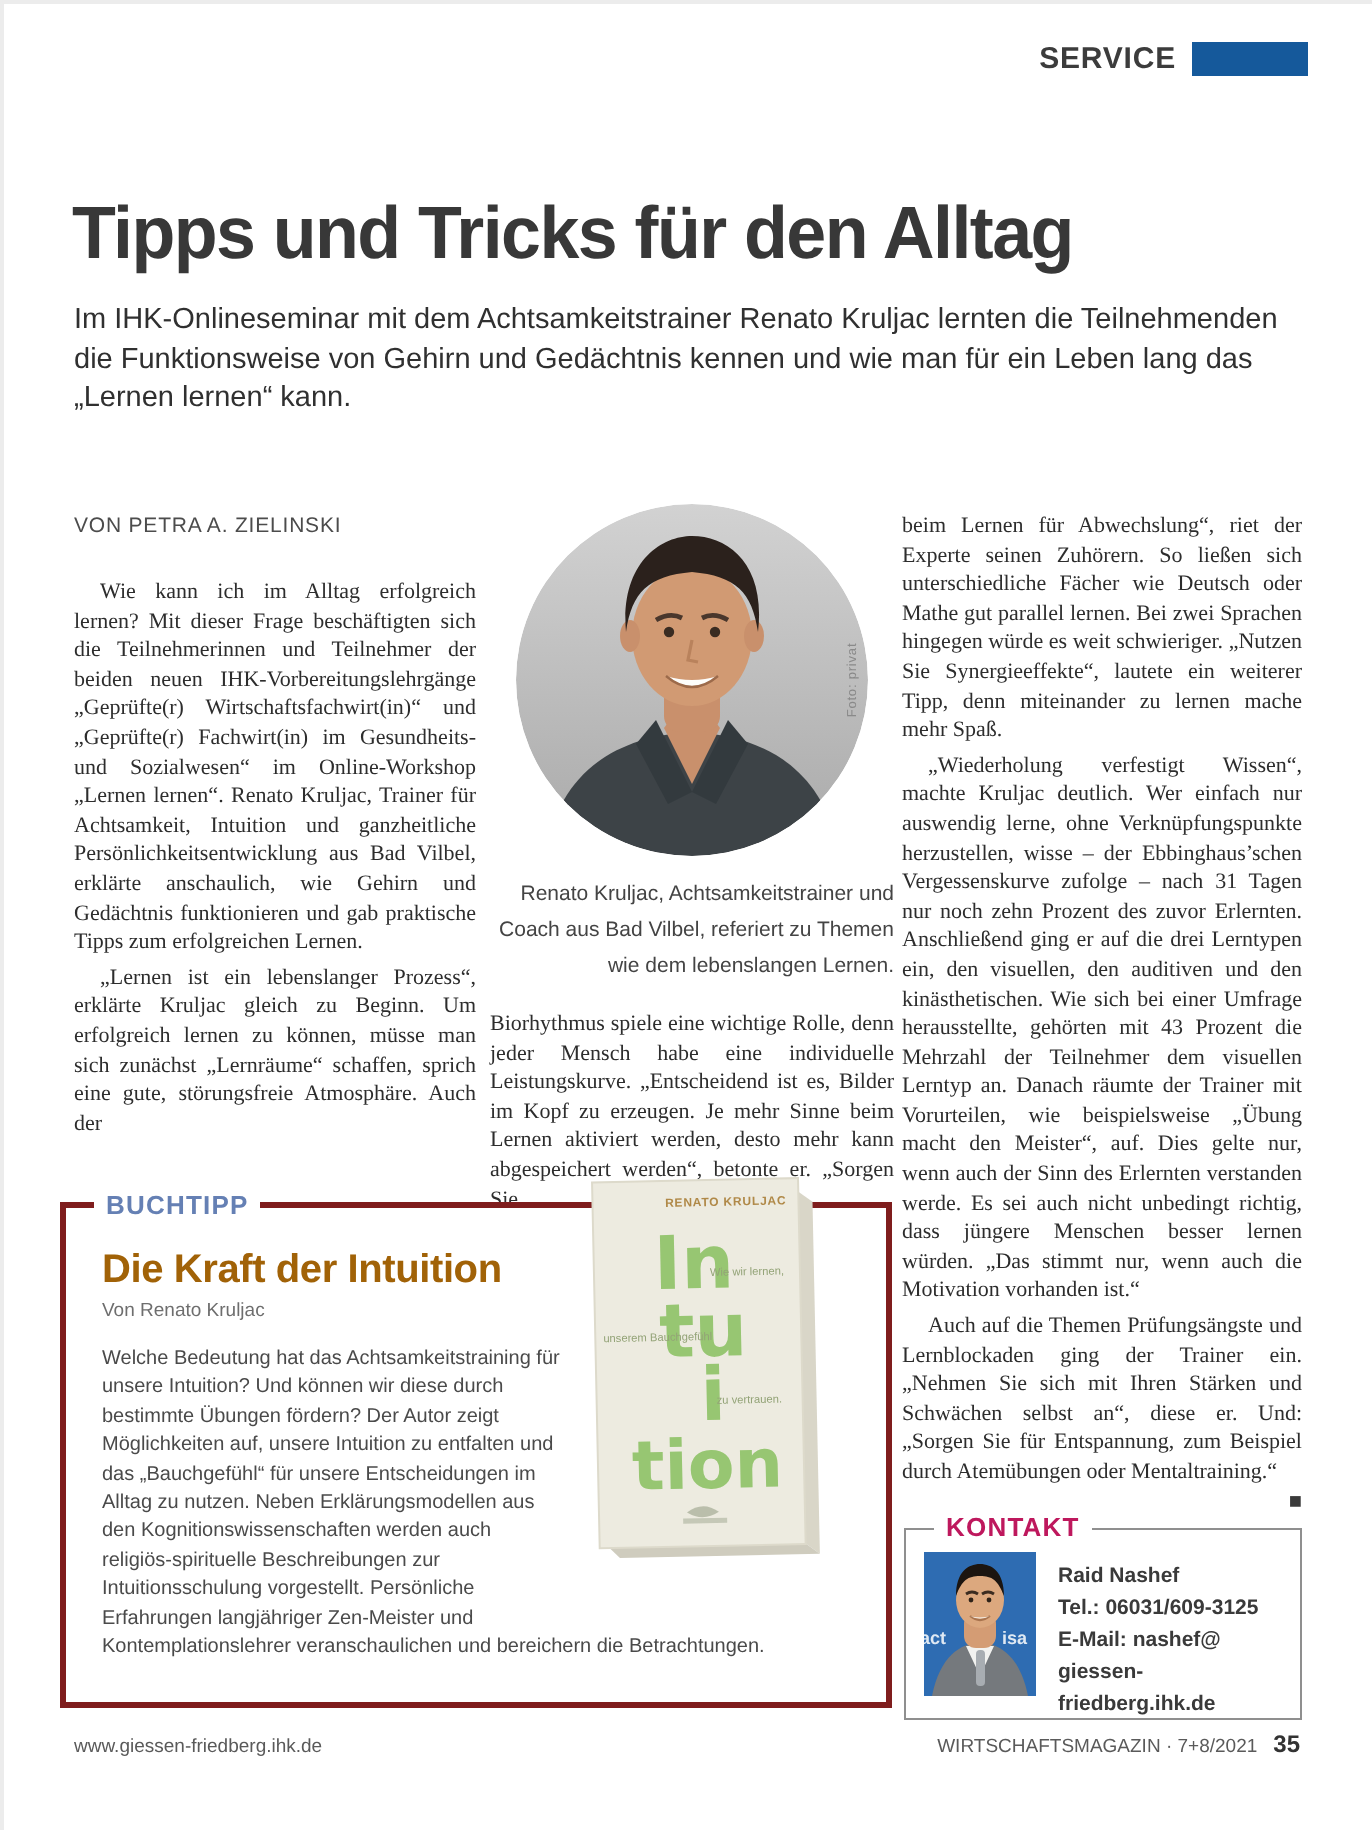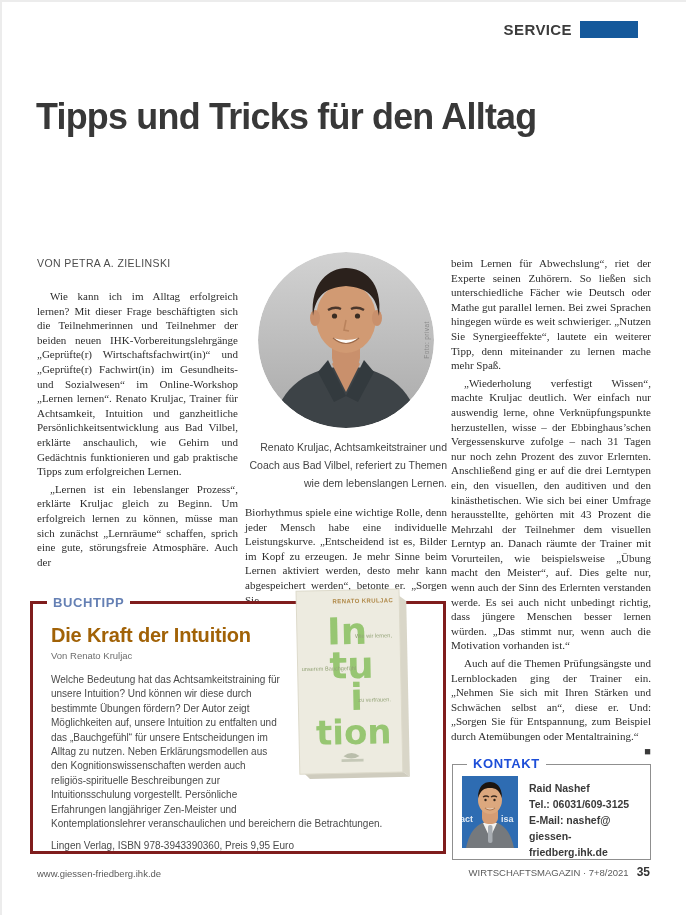--- a/index.html
+++ b/index.html
@@ -6,21 +6,21 @@
   html,body { background: #fff; }
   .page {
     position: relative;
     width: 686px; height: 915px;
     background: #fff;
     font-family: "Liberation Sans", sans-serif;
     overflow: hidden;
     box-shadow: inset 2px 2px 0 #ececec;
   }
   
-  .service { position: absolute; top: 21px; right: 48px; display: flex; align-items: flex-start; gap: 8px; margin-left: 43px; }
+  .service { position: absolute; top: 21px; right: 32px; display: flex; align-items: flex-start; gap: 8px; margin-left: 43px; }
   .service-label { font-size: 15px; font-weight: bold; color: #3c3c3c; letter-spacing: 0.4px; }
   .service-bar { width: 58px; height: 17px; background: #15599b; }
 
   .headline {
     position: absolute; left: 36px; top: 96px;
     font-size: 37px; font-weight: bold; color: #383838; letter-spacing: -0.8px;
     white-space: nowrap; transform: scaleX(0.97); transform-origin: left;
   }
   .lede {
     position: absolute; left: 37px; top: 151px; width: 602px;
@@ -69,41 +69,42 @@
   .bt-publisher { margin-top: 9px; font-size: 10px; color: #4a4a4a; clear: none; }
 
   .book { position: absolute; left: 294px; top: 586px; width: 122px; height: 198px; }
   .book svg { display: block; }
 
   
   .kontakt {
     position: absolute; left: 452px; top: 764px; width: 199px; height: 96px;
     border: 1px solid #8f8f8f;
   }
-  .kontakt .box-legend { color: #1d4ed8; }
+  .kontakt .box-legend { color: #be185d; }
   .kt-photo { position: absolute; left: 9px; top: 11px; width: 56px; height: 87px; }
   .kt-text { position: absolute; left: 76px; top: 15px; font-size: 10.5px; line-height: 16px; color: #3a3a3a; font-weight: bold; }
 
   
   .footer-left  { position: absolute; left: 37px; top: 868px; font-size: 9.5px; color: #5a5a5a; }
   .footer-right { position: absolute; right: 36px; top: 865px; display: flex; align-items: baseline; gap: 8px; }
   .footer-mag   { font-size: 9.5px; color: #5a5a5a; }
   .footer-page  { font-size: 12px; font-weight: bold; color: #333; }
 </style>
 </head>
 <body>
 
 <div class="page">
 
   <div class="service">
     <span class="service-label">SERVICE</span>
     <span class="service-bar"></span>
   </div>
 
   <h1 class="headline">Tipps und Tricks für den Alltag</h1>
+  <div class="lede">Im IHK-Onlineseminar mit dem Achtsamkeitstrainer Renato Kruljac lernten die Teilnehmenden die Funktionsweise von Gehirn und Gedächtnis kennen und wie man für ein Leben lang das „Lernen lernen“ kann.</div>
   <div class="byline">VON PETRA A. ZIELINSKI</div>
 
   <div class="col1 body-serif">
     <p class="indent">Wie kann ich im Alltag erfolgreich lernen? Mit dieser Frage beschäftigten sich die Teilnehmerinnen und Teilnehmer der beiden neuen IHK-Vorbereitungslehrgänge „Geprüfte(r) Wirtschaftsfachwirt(in)“ und „Geprüfte(r) Fachwirt(in) im Gesundheits- und Sozialwesen“ im Online-Workshop „Lernen lernen“. Renato Kruljac, Trainer für Achtsamkeit, Intuition und ganzheitliche Persönlichkeitsentwicklung aus Bad Vilbel, erklärte anschaulich, wie Gehirn und Gedächtnis funktionieren und gab praktische Tipps zum erfolgreichen Lernen.</p>
     <p class="indent">„Lernen ist ein lebenslanger Prozess“, erklärte Kruljac gleich zu Beginn. Um erfolgreich lernen zu können, müsse man sich zunächst „Lernräume“ schaffen, sprich eine gute, störungsfreie Atmosphäre. Auch der</p>
   </div>
 
   <div class="col2">
     <div class="photo-wrap">
       <svg width="176" height="176" viewBox="0 0 176 176">
@@ -156,21 +157,20 @@
     <p class="indent"><span>Auch auf die Themen Prüfungsängste und Lernblockaden ging der Trainer ein. „Nehmen Sie sich mit Ihren Stärken und Schwächen selbst an“, diese er. Und: „Sorgen Sie für Entspannung, zum Beispiel durch Atemübungen oder Mentaltraining.“</span><span class="endmark">■</span></p>
   </div>
 
   <div class="buchtipp">
     <span class="box-legend">BUCHTIPP</span>
     <div class="bt-content">
       <div class="bt-bookfloat"></div>
       <div class="bt-title">Die Kraft der Intuition</div>
       <div class="bt-author">Von Renato Kruljac</div>
       <p class="bt-body">Welche Bedeutung hat das Achtsamkeitstraining für unsere Intuition? Und können wir diese durch bestimmte Übungen fördern? Der Autor zeigt Möglichkeiten auf, unsere Intuition zu entfalten und das „Bauchgefühl“ für unsere Entscheidungen im Alltag zu nutzen. Neben Erklärungsmodellen aus den Kognitionswissenschaften werden auch religiös-spirituelle Beschreibungen zur Intuitionsschulung vorgestellt. Persönliche Erfahrungen langjähriger Zen-Meister und Kontemplationslehrer veranschaulichen und bereichern die Betrachtungen.</p>
-      <div class="bt-publisher">Lingen Verlag, ISBN 978-3943390360, Preis 9,95 Euro</div>
     </div>
   </div>
 
   <div class="book">
     <svg width="122" height="198" viewBox="0 0 122 198">
       <g transform="rotate(-1.2 61 99)">
 
         <polygon points="106,10 114,16 114,192 106,186" fill="#d9d6c8"></polygon>
         <polygon points="8,186 106,186 114,192 14,192" fill="#cfccbe"></polygon>
 

